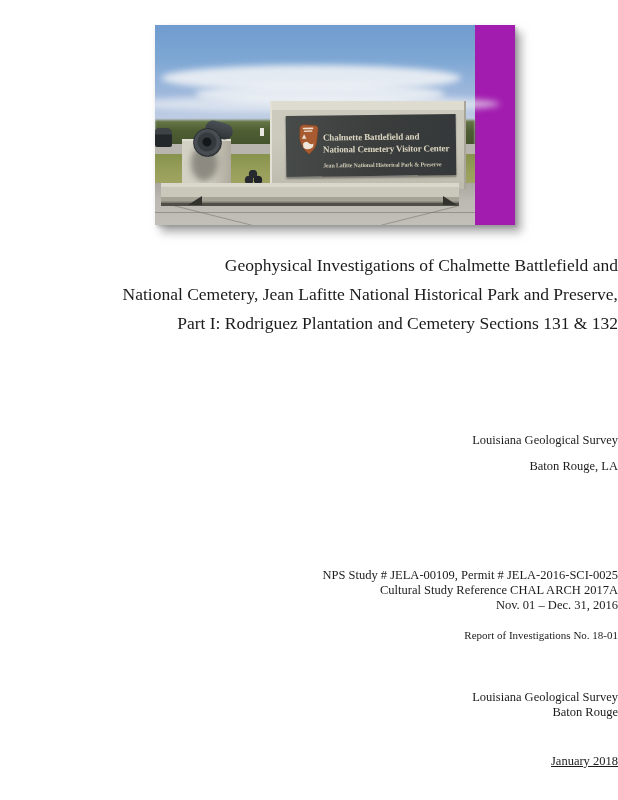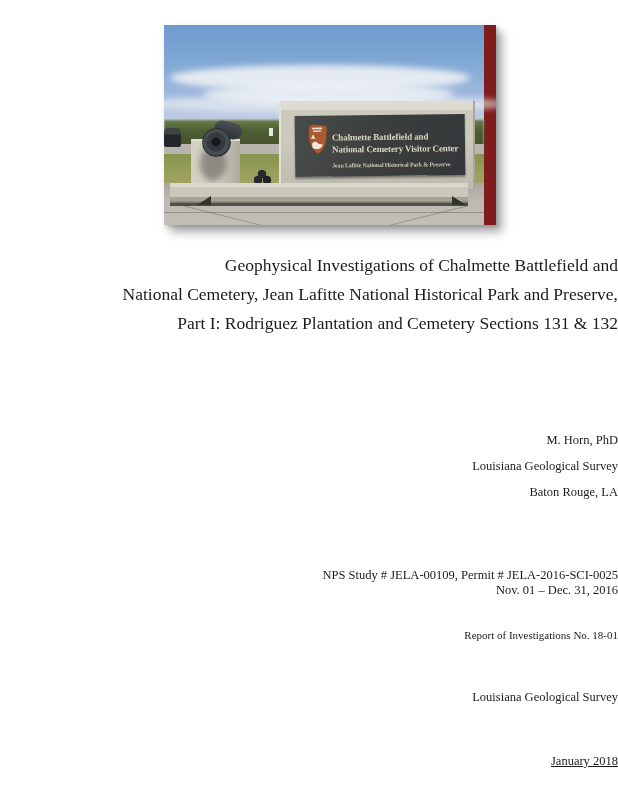--- a/index.html
+++ b/index.html
@@ -5,22 +5,22 @@
   html,body{margin:0;padding:0;}
   body{
     width:618px;height:800px;background:#ffffff;position:relative;
     font-family:"Liberation Serif","DejaVu Serif",serif;color:#1c1c1c;
     overflow:hidden;
   }
   .abs{position:absolute;}
 
   
   .photo{
-    position:absolute;left:164px;top:25px;width:332px;height:200px;
-    overflow:hidden;background:#7f1d1d;
+    position:absolute;left:155px;top:25px;width:360px;height:200px;
+    overflow:hidden;background:#a21caf;
     box-shadow:6px 7px 9px rgba(110,110,110,.6),2px 2px 3px rgba(130,130,130,.4);
   }
   .sky{left:0;top:0;width:320px;height:125px;
     background:linear-gradient(#6f9bce 0%,#7ea7d4 28%,#9fb8dc 55%,#c7d2e6 80%,#d3dbea 100%);}
   .cloud{background:#eef1f5;border-radius:50%;filter:blur(3px);}
   .cloud.c1{left:6px;top:40px;width:300px;height:26px;opacity:.9;}
   .cloud.c2{left:40px;top:58px;width:250px;height:22px;opacity:.85;}
   .cloud.c3{left:-25px;top:70px;width:370px;height:18px;opacity:.65;}
   .treeline{left:0;top:95px;width:320px;height:27px;filter:blur(1px);
     background:linear-gradient(#6a7a48,#4e5e33 40%,#44522c);}
@@ -133,29 +133,30 @@
   <div class="abs wedge wr"></div>
 </div>
 
 <div class="block title-block">
   <div>Geophysical Investigations of Chalmette Battlefield and</div>
   <div>National Cemetery, Jean Lafitte National Historical Park and Preserve,</div>
   <div>Part I: Rodriguez Plantation and Cemetery Sections 131 &amp; 132</div>
 </div>
 
 <div class="block author-block">
-  <div>M. Horn, PhD</div>
   <div>Louisiana Geological Survey</div>
   <div>Baton Rouge, LA</div>
 </div>
 
 <div class="block study-block">
   <div>NPS Study # JELA-00109, Permit # JELA-2016-SCI-0025</div>
+  <div>Cultural Study Reference CHAL ARCH 2017A</div>
   <div>Nov. 01 – Dec. 31, 2016</div>
 </div>
 
 <div class="block report-block">Report of Investigations No. 18-01</div>
 
 <div class="block publisher-block">
   <div>Louisiana Geological Survey</div>
+  <div>Baton Rouge</div>
 </div>
 
 <div class="block date-block">January 2018</div>
 
 </body></html>

